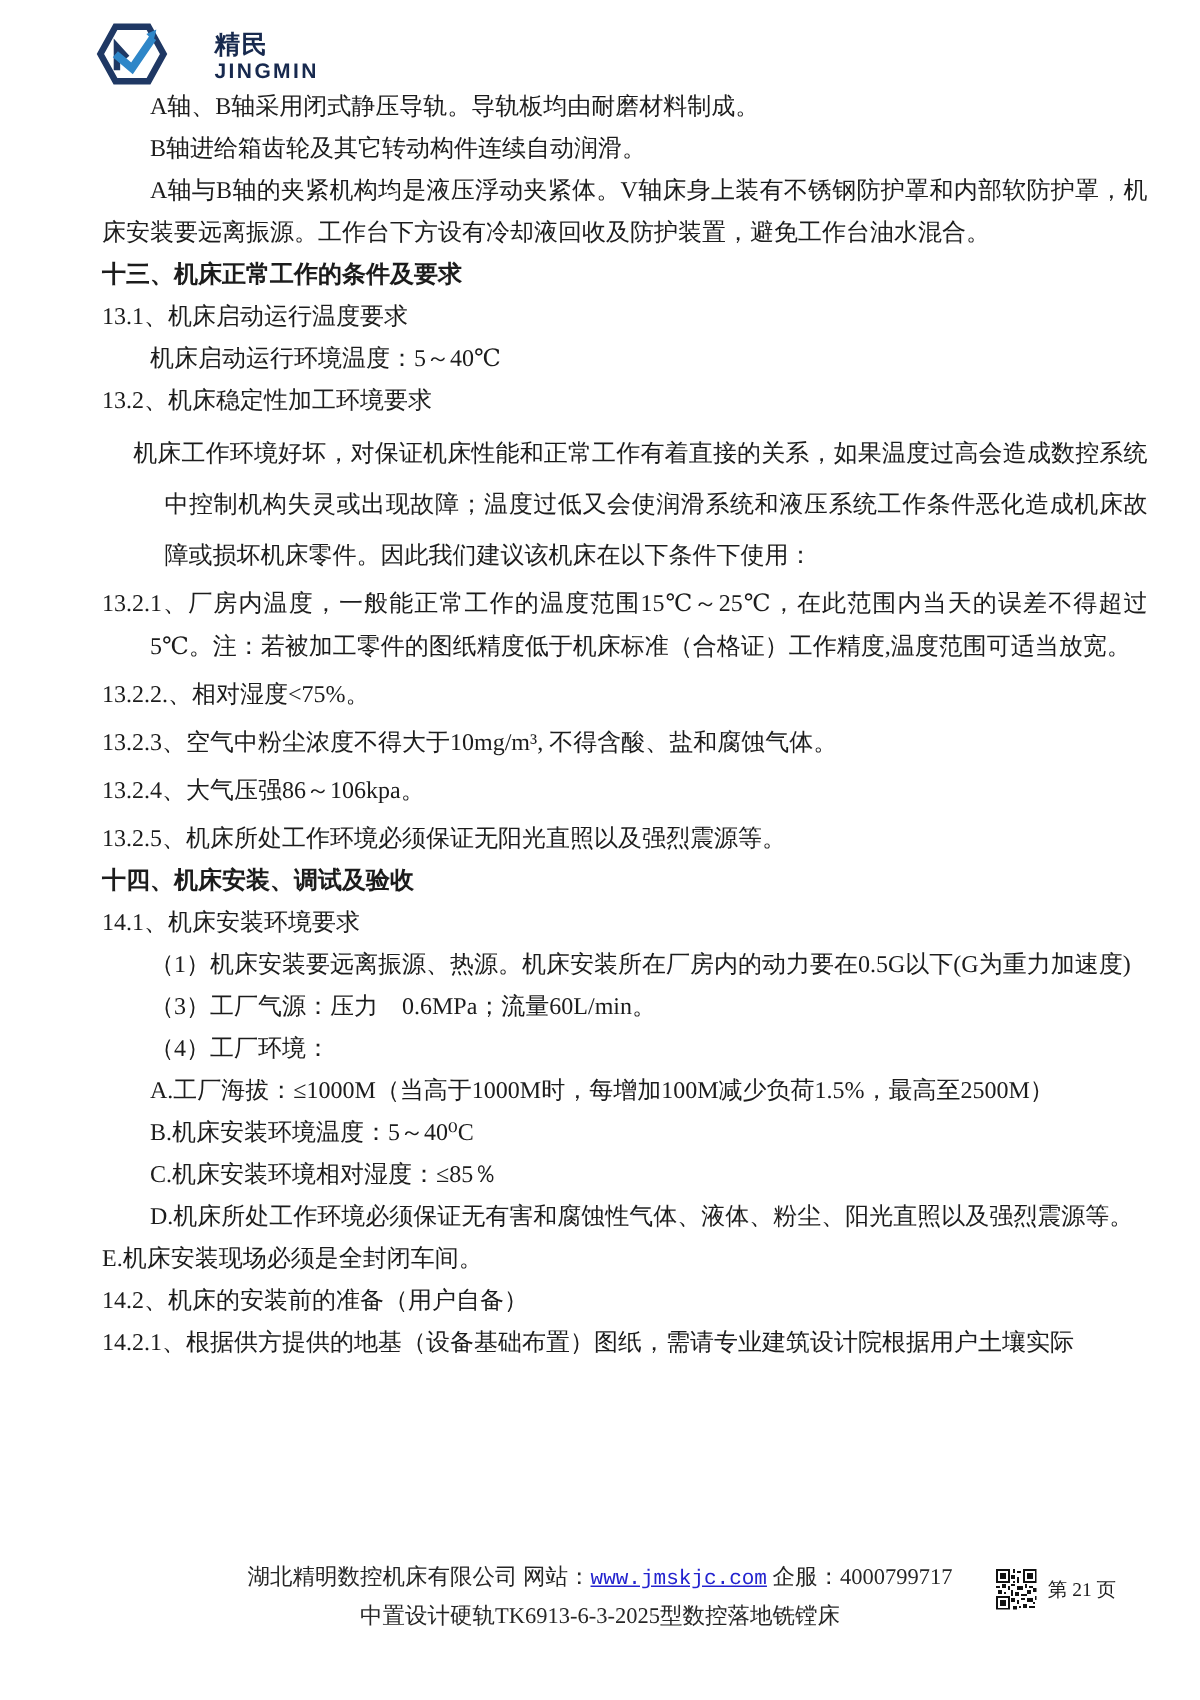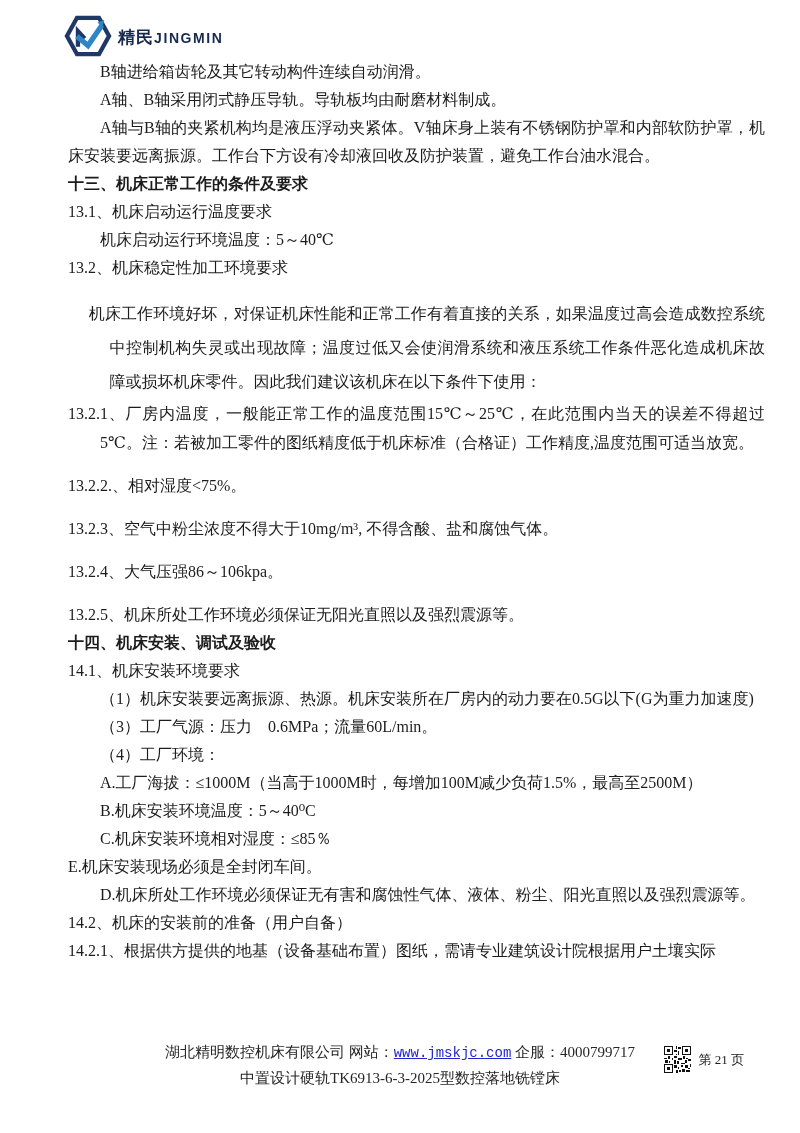--- a/index.html
+++ b/index.html
@@ -7,33 +7,33 @@
     position:relative;
     width:800px; height:1133px;
     background:#ffffff;
     overflow:hidden;
     font-family:"Liberation Serif","DejaVu Serif",serif;
     color:#1c1c1c;
   }
   
   .logo-wrap { position:absolute; top:14px; left:64px; display:flex; align-items:center; gap:6px; }
   .logo-mark { width:48px; height:44px; display:block; }
-  .logo-text { display:flex; line-height:1; margin-top:2px; }
+  .logo-text { display:flex; flex-direction:column; line-height:1; margin-top:2px;margin-left:25px; }
   .logo-cn { font-size:17px; font-weight:bold; color:#17294e; letter-spacing:1px; font-family:"Liberation Sans",sans-serif; }
   .logo-en { font-size:14px; font-weight:bold; color:#17294e; letter-spacing:1.6px; margin-top:2px; font-family:Liberation Sans, sans-serif; }
   
   .content {
     position:absolute; top:58px; left:68px; width:697px;
   }
   .p { margin:0; font-size:16px; line-height:28px; text-align:justify; }
   .ind2 { text-indent:2em; }
   .hd { font-weight:bold; }
   .desc { padding-left:2.6em; text-indent:-1.3em; line-height:34px; }
   .hang2 { padding-left:2em; text-indent:-2em; line-height:29px; }
-  .gap { margin-top:15px; }
+  .gap { margin-top:4px; }
   
   .footer { position:absolute; top:1040px; left:0; width:100%; }
   .footer-line { text-align:center; font-size:15px; line-height:25px; color:#262626; }
   .footer-line a { color:#2323cf; text-decoration:underline; font-family:"Liberation Mono","DejaVu Sans Mono",monospace; font-size:14px;margin-top:16px; }
   .footer-right { position:absolute; top:6px; right:56px; display:flex; align-items:flex-start; gap:8px;text-align:right; }
   .qr { width:27px; height:27px; display:block; }
   .page-num { font-size:13px; color:#1c1c1c; line-height:27px; white-space:nowrap; }
 </style>
 </head>
 <body>
@@ -47,43 +47,43 @@
       <path d="M31 50 L50 66 L76 28" fill="none" stroke="#2e86c8" stroke-width="11" stroke-linecap="square"></path>
       <polygon points="70,18 84,12 80,28" fill="#2e86c8"></polygon>
     </svg>
     <div class="logo-text">
       <span class="logo-cn">精民</span>
       <span class="logo-en">JINGMIN</span>
     </div>
   </div>
 
   <div class="content">
+    <p class="p ind2">A轴、B轴采用闭式静压导轨。导轨板均由耐磨材料制成。</p>
     <p class="p ind2">B轴进给箱齿轮及其它转动构件连续自动润滑。</p>
-    <p class="p ind2">A轴、B轴采用闭式静压导轨。导轨板均由耐磨材料制成。</p>
     <p class="p ind2">A轴与B轴的夹紧机构均是液压浮动夹紧体。V轴床身上装有不锈钢防护罩和内部软防护罩，机床安装要远离振源。工作台下方设有冷却液回收及防护装置，避免工作台油水混合。</p>
     <p class="p hd">十三、机床正常工作的条件及要求</p>
     <p class="p">13.1、机床启动运行温度要求</p>
     <p class="p ind2">机床启动运行环境温度：5～40℃</p>
     <p class="p">13.2、机床稳定性加工环境要求</p>
     <p class="p desc gap">机床工作环境好坏，对保证机床性能和正常工作有着直接的关系，如果温度过高会造成数控系统中控制机构失灵或出现故障；温度过低又会使润滑系统和液压系统工作条件恶化造成机床故障或损坏机床零件。因此我们建议该机床在以下条件下使用：</p>
     <p class="p hang2">13.2.1、厂房内温度，一般能正常工作的温度范围15℃～25℃，在此范围内当天的误差不得超过5℃。注：若被加工零件的图纸精度低于机床标准（合格证）工作精度,温度范围可适当放宽。</p>
     <p class="p gap">13.2.2.、相对湿度&lt;75%。</p>
     <p class="p gap">13.2.3、空气中粉尘浓度不得大于10mg/m³, 不得含酸、盐和腐蚀气体。</p>
     <p class="p gap">13.2.4、大气压强86～106kpa。</p>
     <p class="p gap">13.2.5、机床所处工作环境必须保证无阳光直照以及强烈震源等。</p>
     <p class="p hd">十四、机床安装、调试及验收</p>
     <p class="p">14.1、机床安装环境要求</p>
     <p class="p ind2">（1）机床安装要远离振源、热源。机床安装所在厂房内的动力要在0.5G以下(G为重力加速度)</p>
     <p class="p ind2">（3）工厂气源：压力　0.6MPa；流量60L/min。</p>
     <p class="p ind2">（4）工厂环境：</p>
     <p class="p ind2">A.工厂海拔：≤1000M（当高于1000M时，每增加100M减少负荷1.5%，最高至2500M）</p>
     <p class="p ind2">B.机床安装环境温度：5～40⁰C</p>
     <p class="p ind2">C.机床安装环境相对湿度：≤85％</p>
+    <p class="p ind2">D.机床所处工作环境必须保证无有害和腐蚀性气体、液体、粉尘、阳光直照以及强烈震源等。</p>
     <p class="p">E.机床安装现场必须是全封闭车间。</p>
-    <p class="p ind2">D.机床所处工作环境必须保证无有害和腐蚀性气体、液体、粉尘、阳光直照以及强烈震源等。</p>
     <p class="p">14.2、机床的安装前的准备（用户自备）</p>
     <p class="p">14.2.1、根据供方提供的地基（设备基础布置）图纸，需请专业建筑设计院根据用户土壤实际</p>
   </div>
 
   <div class="footer">
     <div class="footer-line">
       <span>湖北精明数控机床有限公司 网站：</span><a href="#">www.jmskjc.com</a><span> 企服：4000799717</span>
     </div>
     <div class="footer-line">中置设计硬轨TK6913-6-3-2025型数控落地铣镗床</div>
 

